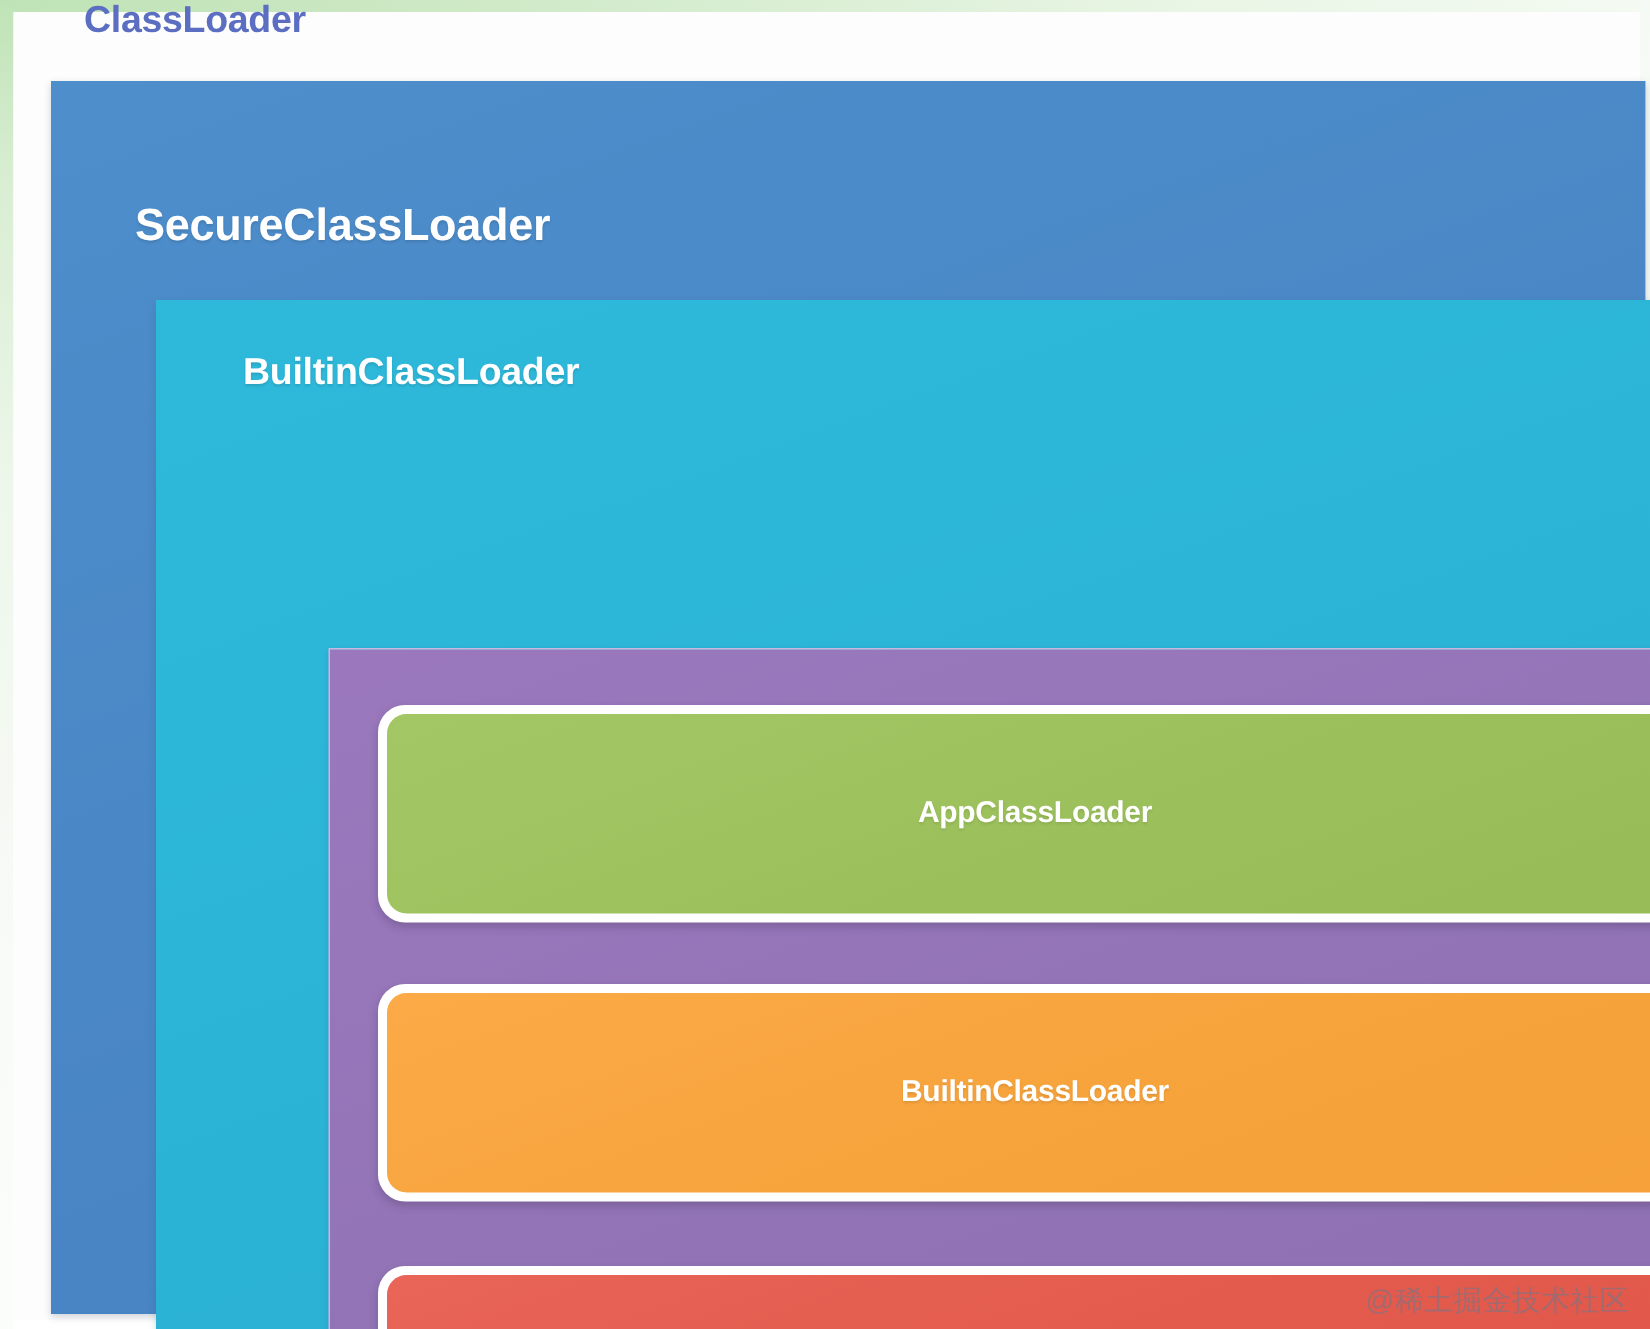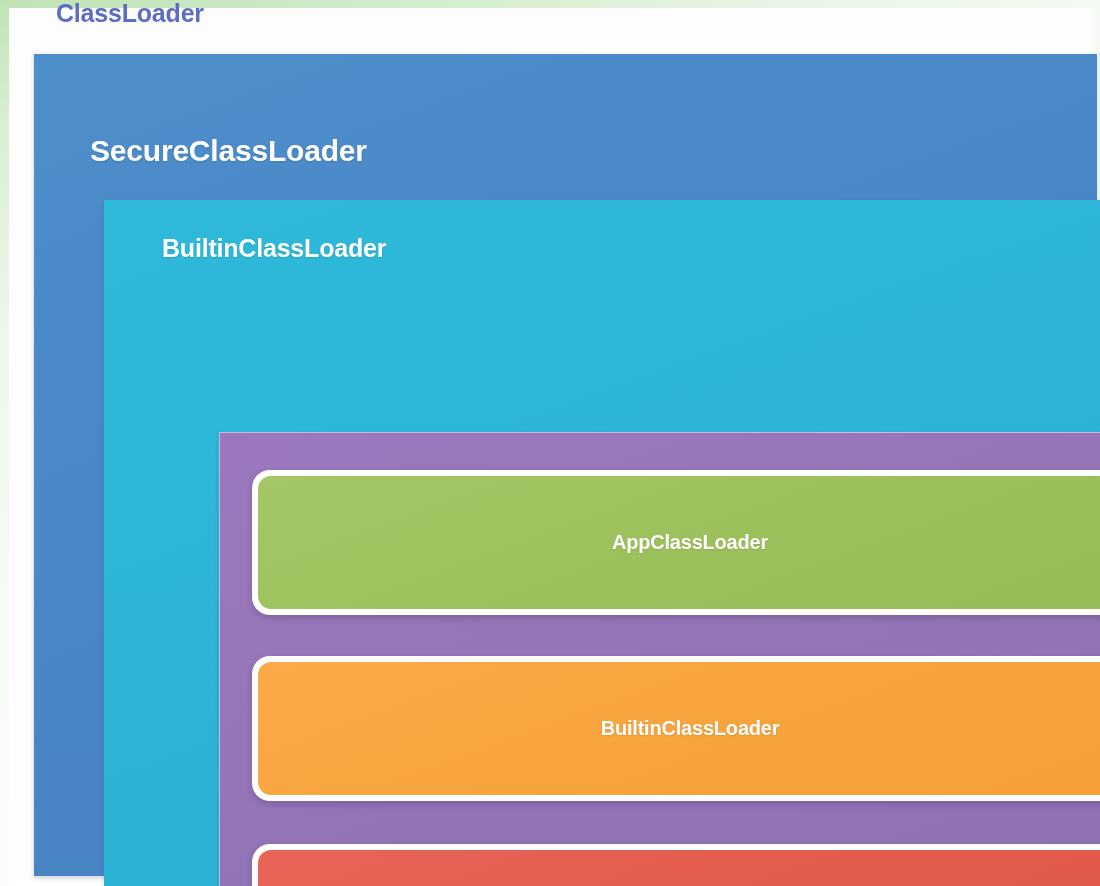--- a/index.html
+++ b/index.html
@@ -193,14 +193,15 @@
         <div class="loader-pill" id="pill-boot">
           <div class="fill fill-boot">
             
           </div>
         </div>
 
       </div>
     </div>
   </div>
 
+  <div class="watermark">@稀土掘金技术社区</div>
 
 </div>
 
 </body></html>

